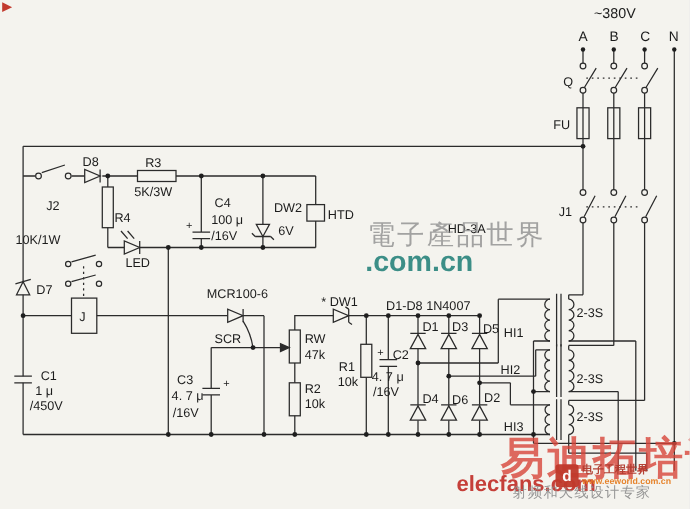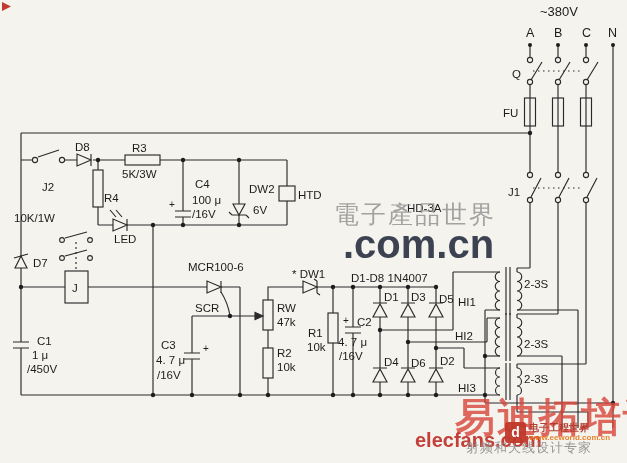--- a/index.html
+++ b/index.html
@@ -8,21 +8,21 @@
   svg{position:absolute;left:0;top:0;}
   svg text{fill:#1c1c1c;font-family:"Liberation Sans",sans-serif;font-size:11.5px;}
   svg text.big{font-size:13px;}
   svg text.ph{font-size:12.5px;}
   svg text.sm{font-size:10px;}
   .wm{position:absolute;white-space:nowrap;pointer-events:none;}
   .wm-eepw{left:138px;top:192px;font-size:76px;font-weight:800;color:#e25d5d;opacity:.5;
            letter-spacing:1px;line-height:1;}
   .wm-cjk{left:334px;top:202px;font-size:25px;color:#949494;opacity:.85;
           font-family:Liberation Serif, serif;letter-spacing:2px;line-height:1;text-align:center;}
-  .wm-comcn{left:343px;top:224px;font-size:40px;font-weight:800;color:#0f172a;opacity:.8;line-height:1;}
+  .wm-comcn{left:332px;top:224px;font-size:26px;font-weight:800;color:#0f766e;opacity:.8;line-height:1;}
   .wm-yidi{left:455px;top:397px;font-size:40px;font-weight:800;color:#d8453a;opacity:.8;
            letter-spacing:2px;line-height:1;}
   .wm-elec{left:415px;top:430px;font-size:20px;font-weight:800;color:#c2302a;opacity:.92;line-height:1;}
   .wm-rf{left:466px;top:441px;font-size:13px;color:#8d8d8d;opacity:.9;letter-spacing:1px;line-height:1;}
   .wm-logo{left:505px;top:422px;display:flex;align-items:flex-start;opacity:.95;}
   .wm-logo .box{width:21px;height:21px;background:#c0392b;border-radius:3px;color:#fff;
                 font-size:14px;font-weight:800;text-align:center;line-height:21px;}
   .wm-logo .col{margin-left:3px;}
   .wm-logo .l1{font-size:10px;font-weight:700;color:#b03a2e;line-height:11px;}
   .wm-logo .l2{font-size:8px;color:#e67e22;line-height:9px;font-weight:bold;}

